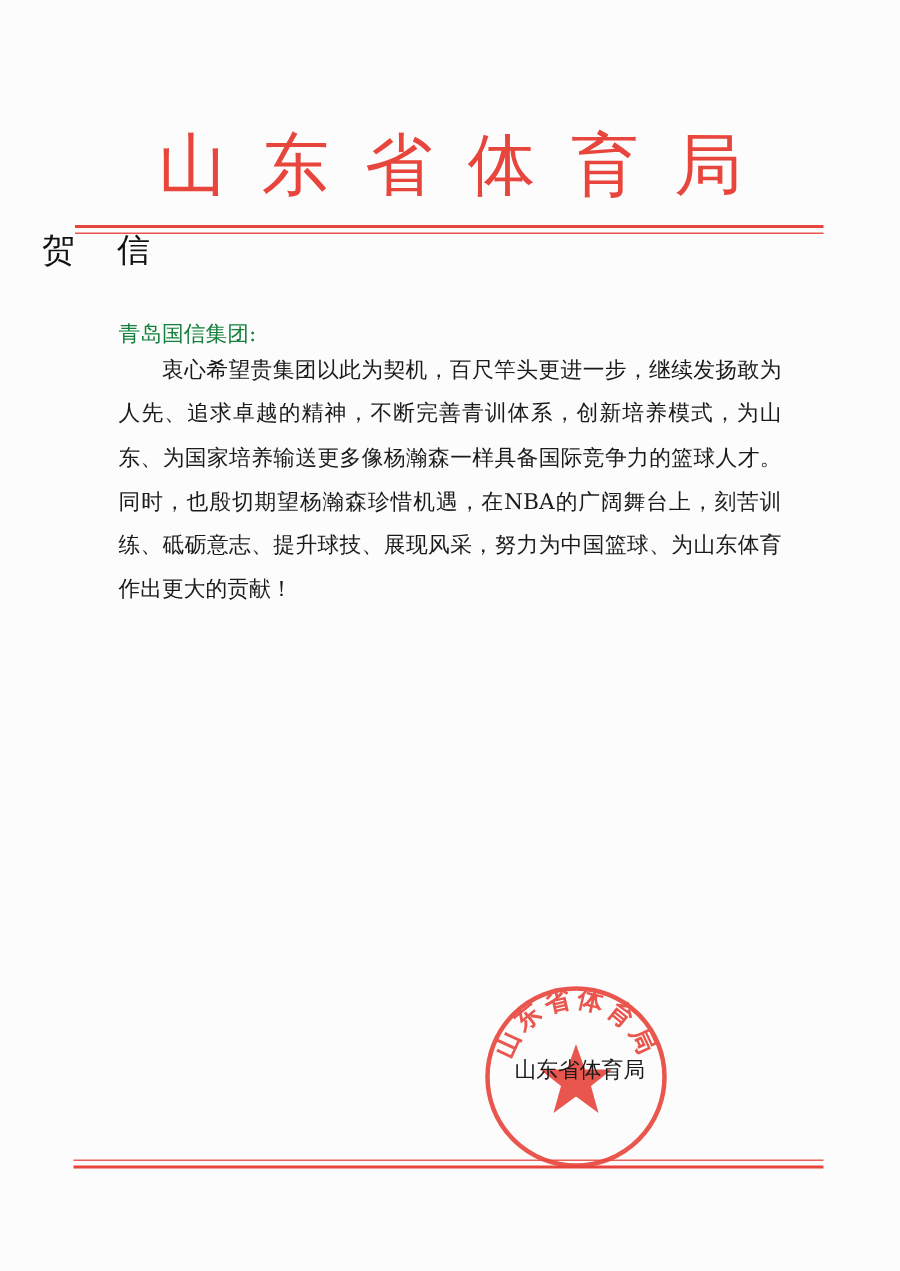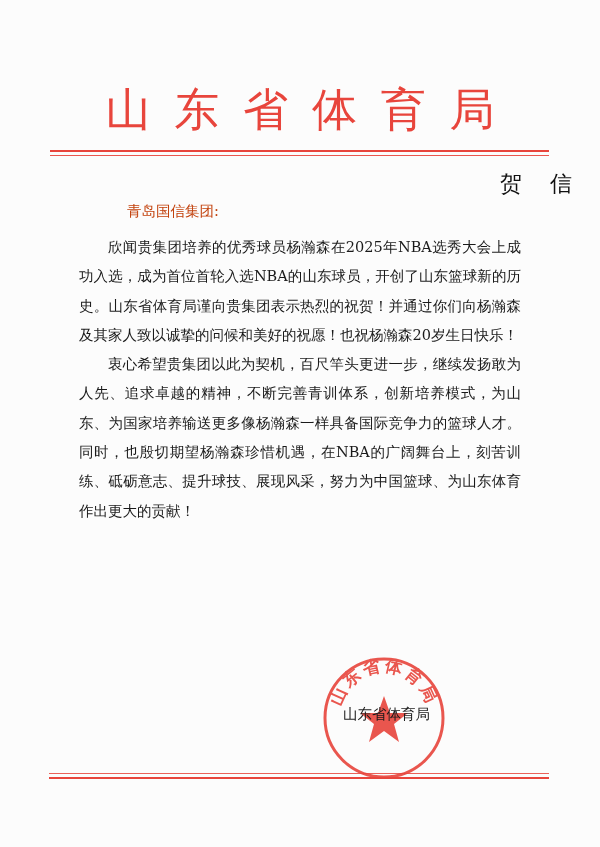--- a/index.html
+++ b/index.html
@@ -45,37 +45,36 @@
     }
     .rule-top-a { left: 50px; width: 499px; top: 150px; height: 2px; }
     .rule-top-b { left: 50px; width: 499px; top: 155px; height: 1px; opacity: 0.9; }
     .rule-bot-a { left: 49px; width: 500px; top: 773px; height: 1px; opacity: 0.85; }
     .rule-bot-b { left: 49px; width: 500px; top: 777px; height: 2px; }
 
     .doc-heading {
       position: absolute;
       left: 0;
       width: 600px;
-      top: 168px;
-      text-align: right;
+      top: 152px;
+      text-align: left;
       font-family: "DejaVu Sans", "Liberation Sans", sans-serif;
       font-size: 22px;
       line-height: 32px;
       color: #111;
       letter-spacing: 28px;
       text-indent: 28px;
     }
     .salutation {
       position: absolute;
       left: 79px;
-      top: 200px;
+      top: 212px;
       font-size: 14.5px;
       line-height: 22px;
-      color: #c2410c;
-      margin-left: 48px;
+      color: #15803d;
     }
     .body-text {
       position: absolute;
       left: 79px;
       top: 233px;
       width: 442px;
       font-size: 14.5px;
       line-height: 29.3px;
       color: #1a1a1a;
       text-align: justify;
@@ -123,21 +122,20 @@
   </div>
 
   <div class="rule rule-top-a"></div>
   <div class="rule rule-top-b"></div>
 
   <div class="doc-heading">贺信</div>
 
   <div class="salutation">青岛国信集团:</div>
 
   <div class="body-text">
-    <p>欣闻贵集团培养的优秀球员杨瀚森在2025年NBA选秀大会上成功入选，成为首位首轮入选NBA的山东球员，开创了山东篮球新的历史。山东省体育局谨向贵集团表示热烈的祝贺！并通过你们向杨瀚森及其家人致以诚挚的问候和美好的祝愿！也祝杨瀚森20岁生日快乐！</p>
     <p>衷心希望贵集团以此为契机，百尺竿头更进一步，继续发扬敢为人先、追求卓越的精神，不断完善青训体系，创新培养模式，为山东、为国家培养输送更多像杨瀚森一样具备国际竞争力的篮球人才。同时，也殷切期望杨瀚森珍惜机遇，在NBA的广阔舞台上，刻苦训练、砥砺意志、提升球技、展现风采，努力为中国篮球、为山东体育作出更大的贡献！</p>
   </div>
 
   <svg class="seal" viewBox="0 0 124 124" xmlns="http://www.w3.org/2000/svg">
     <defs>
       <path id="seal-arc" d="M 22 78 A 44 44 0 1 1 102 78" fill="none"></path>
     </defs>
     <circle cx="62" cy="62" r="59" fill="none" stroke="#e8453c" stroke-width="3"></circle>
     <text font-family="DejaVu Sans, sans-serif" font-size="17" fill="#e8453c" font-weight="bold">
       <textPath href="#seal-arc" startOffset="50%" text-anchor="middle" letter-spacing="3">山东省体育局</textPath>

